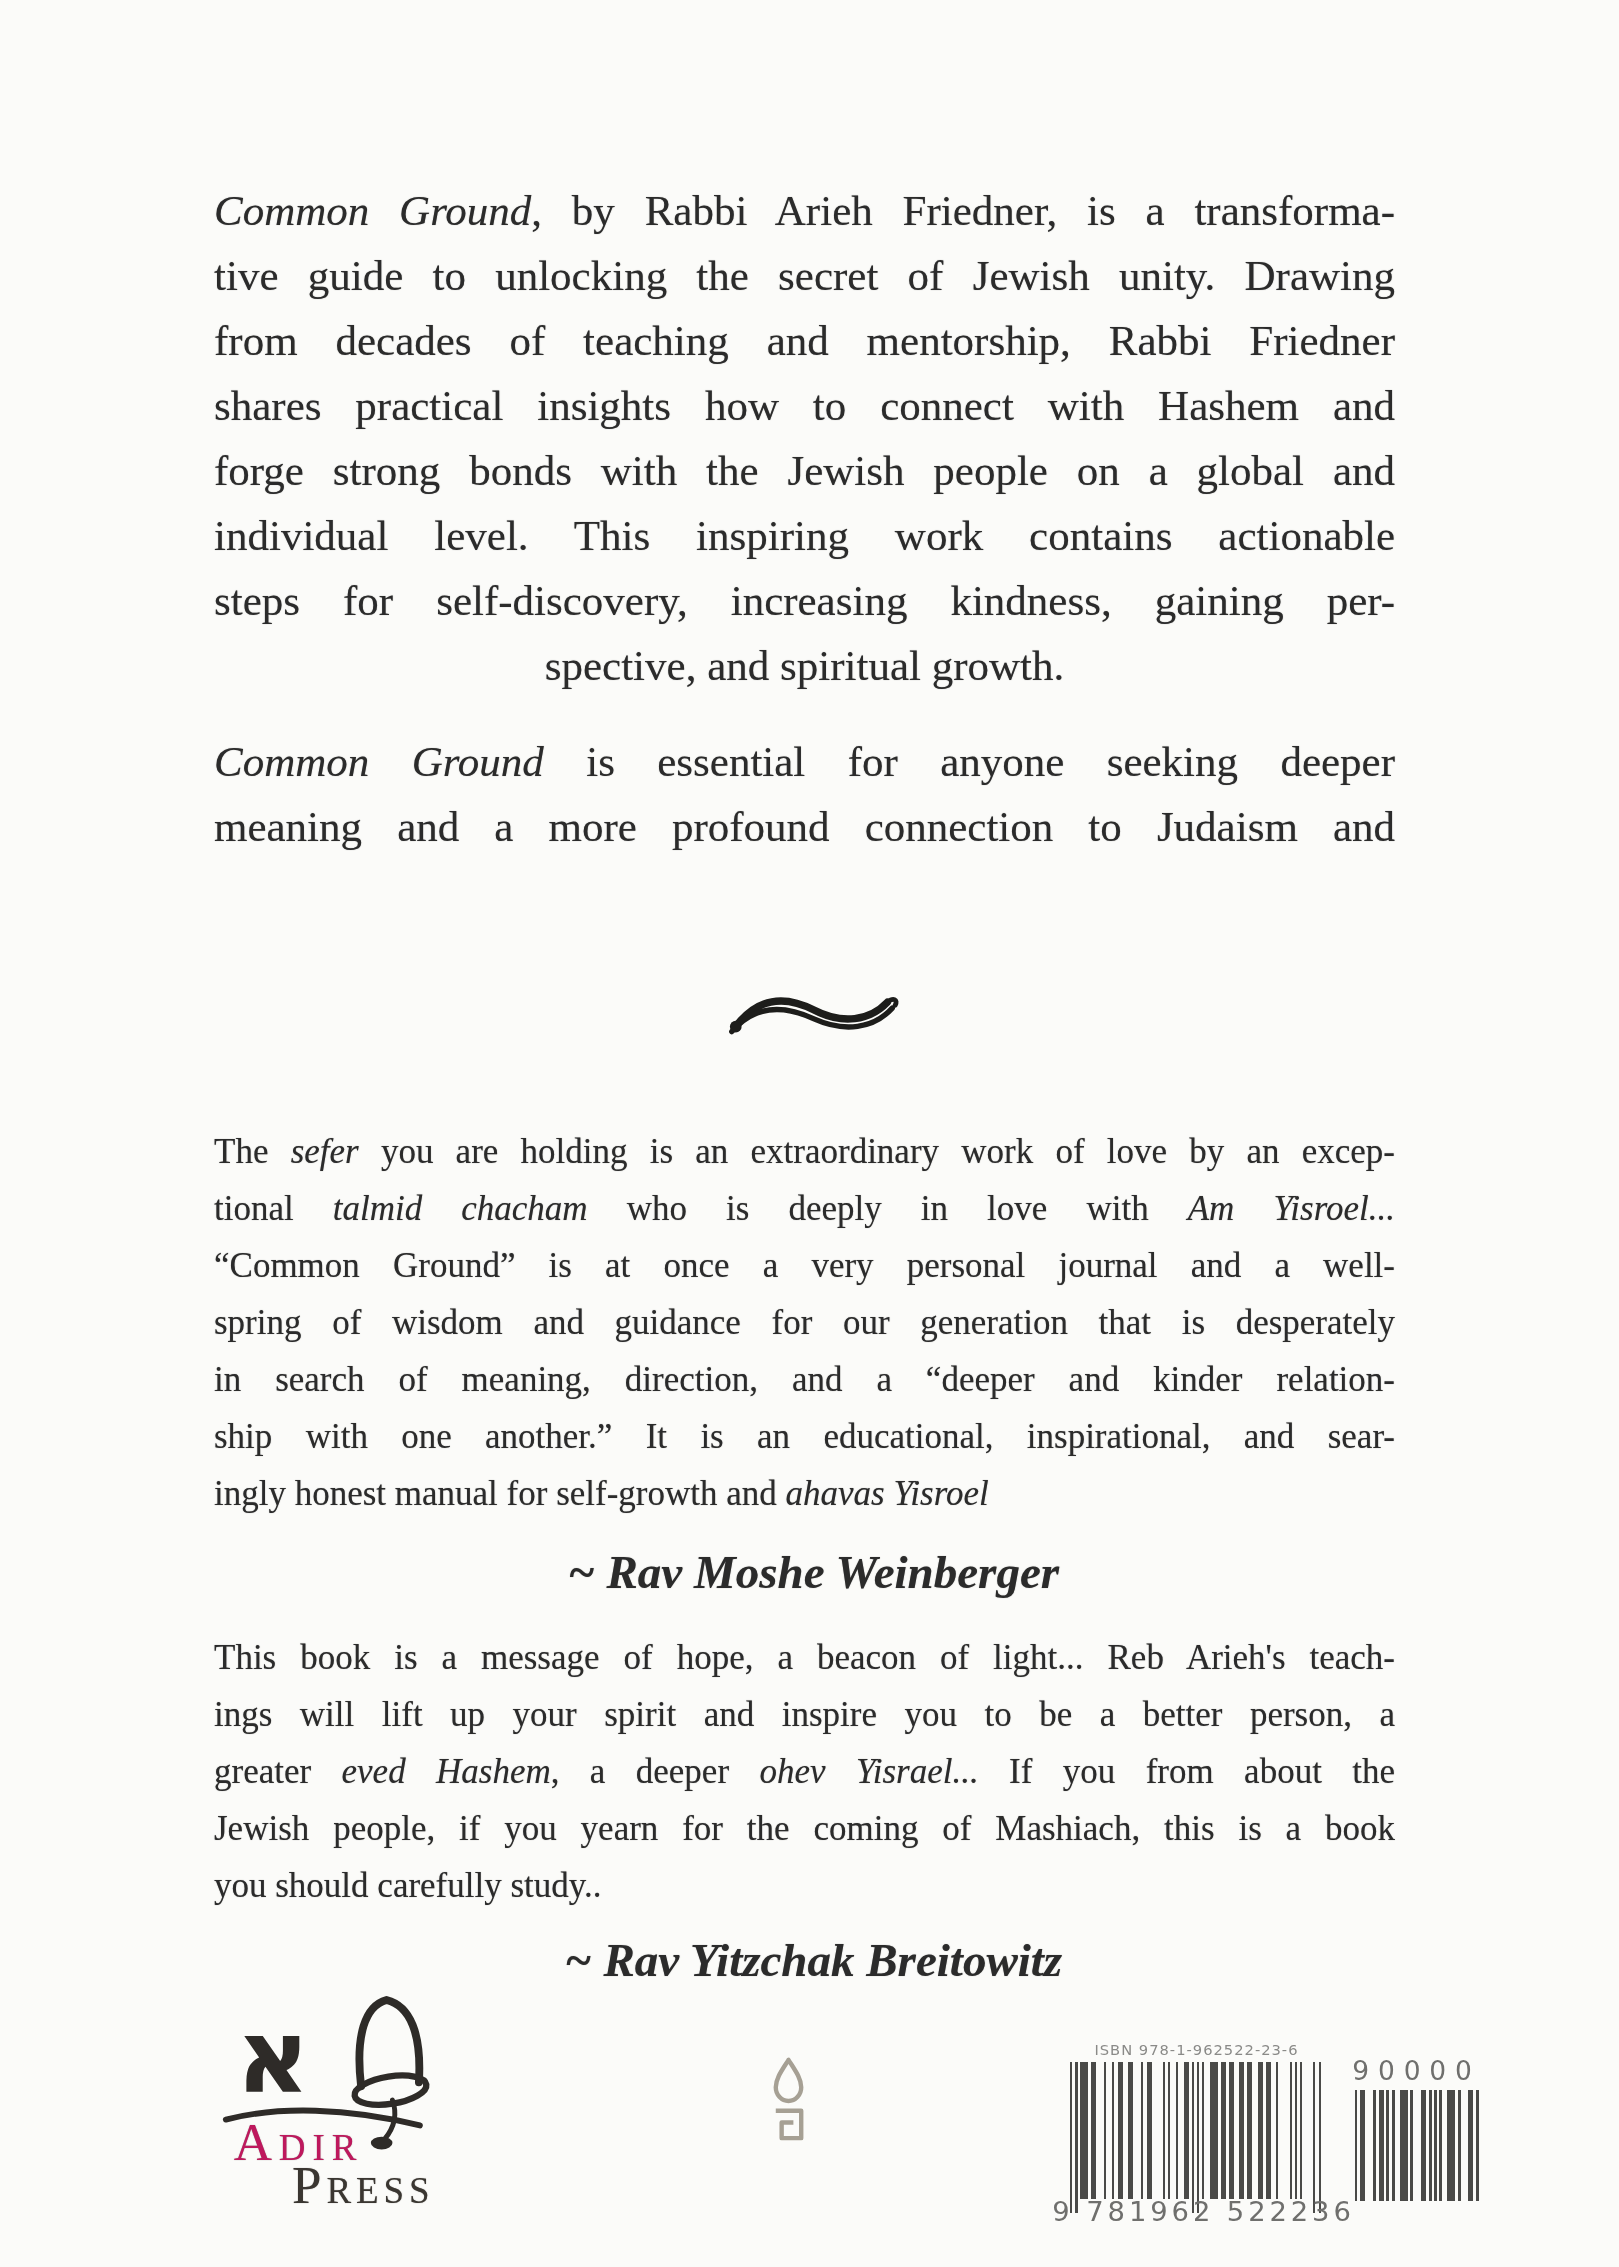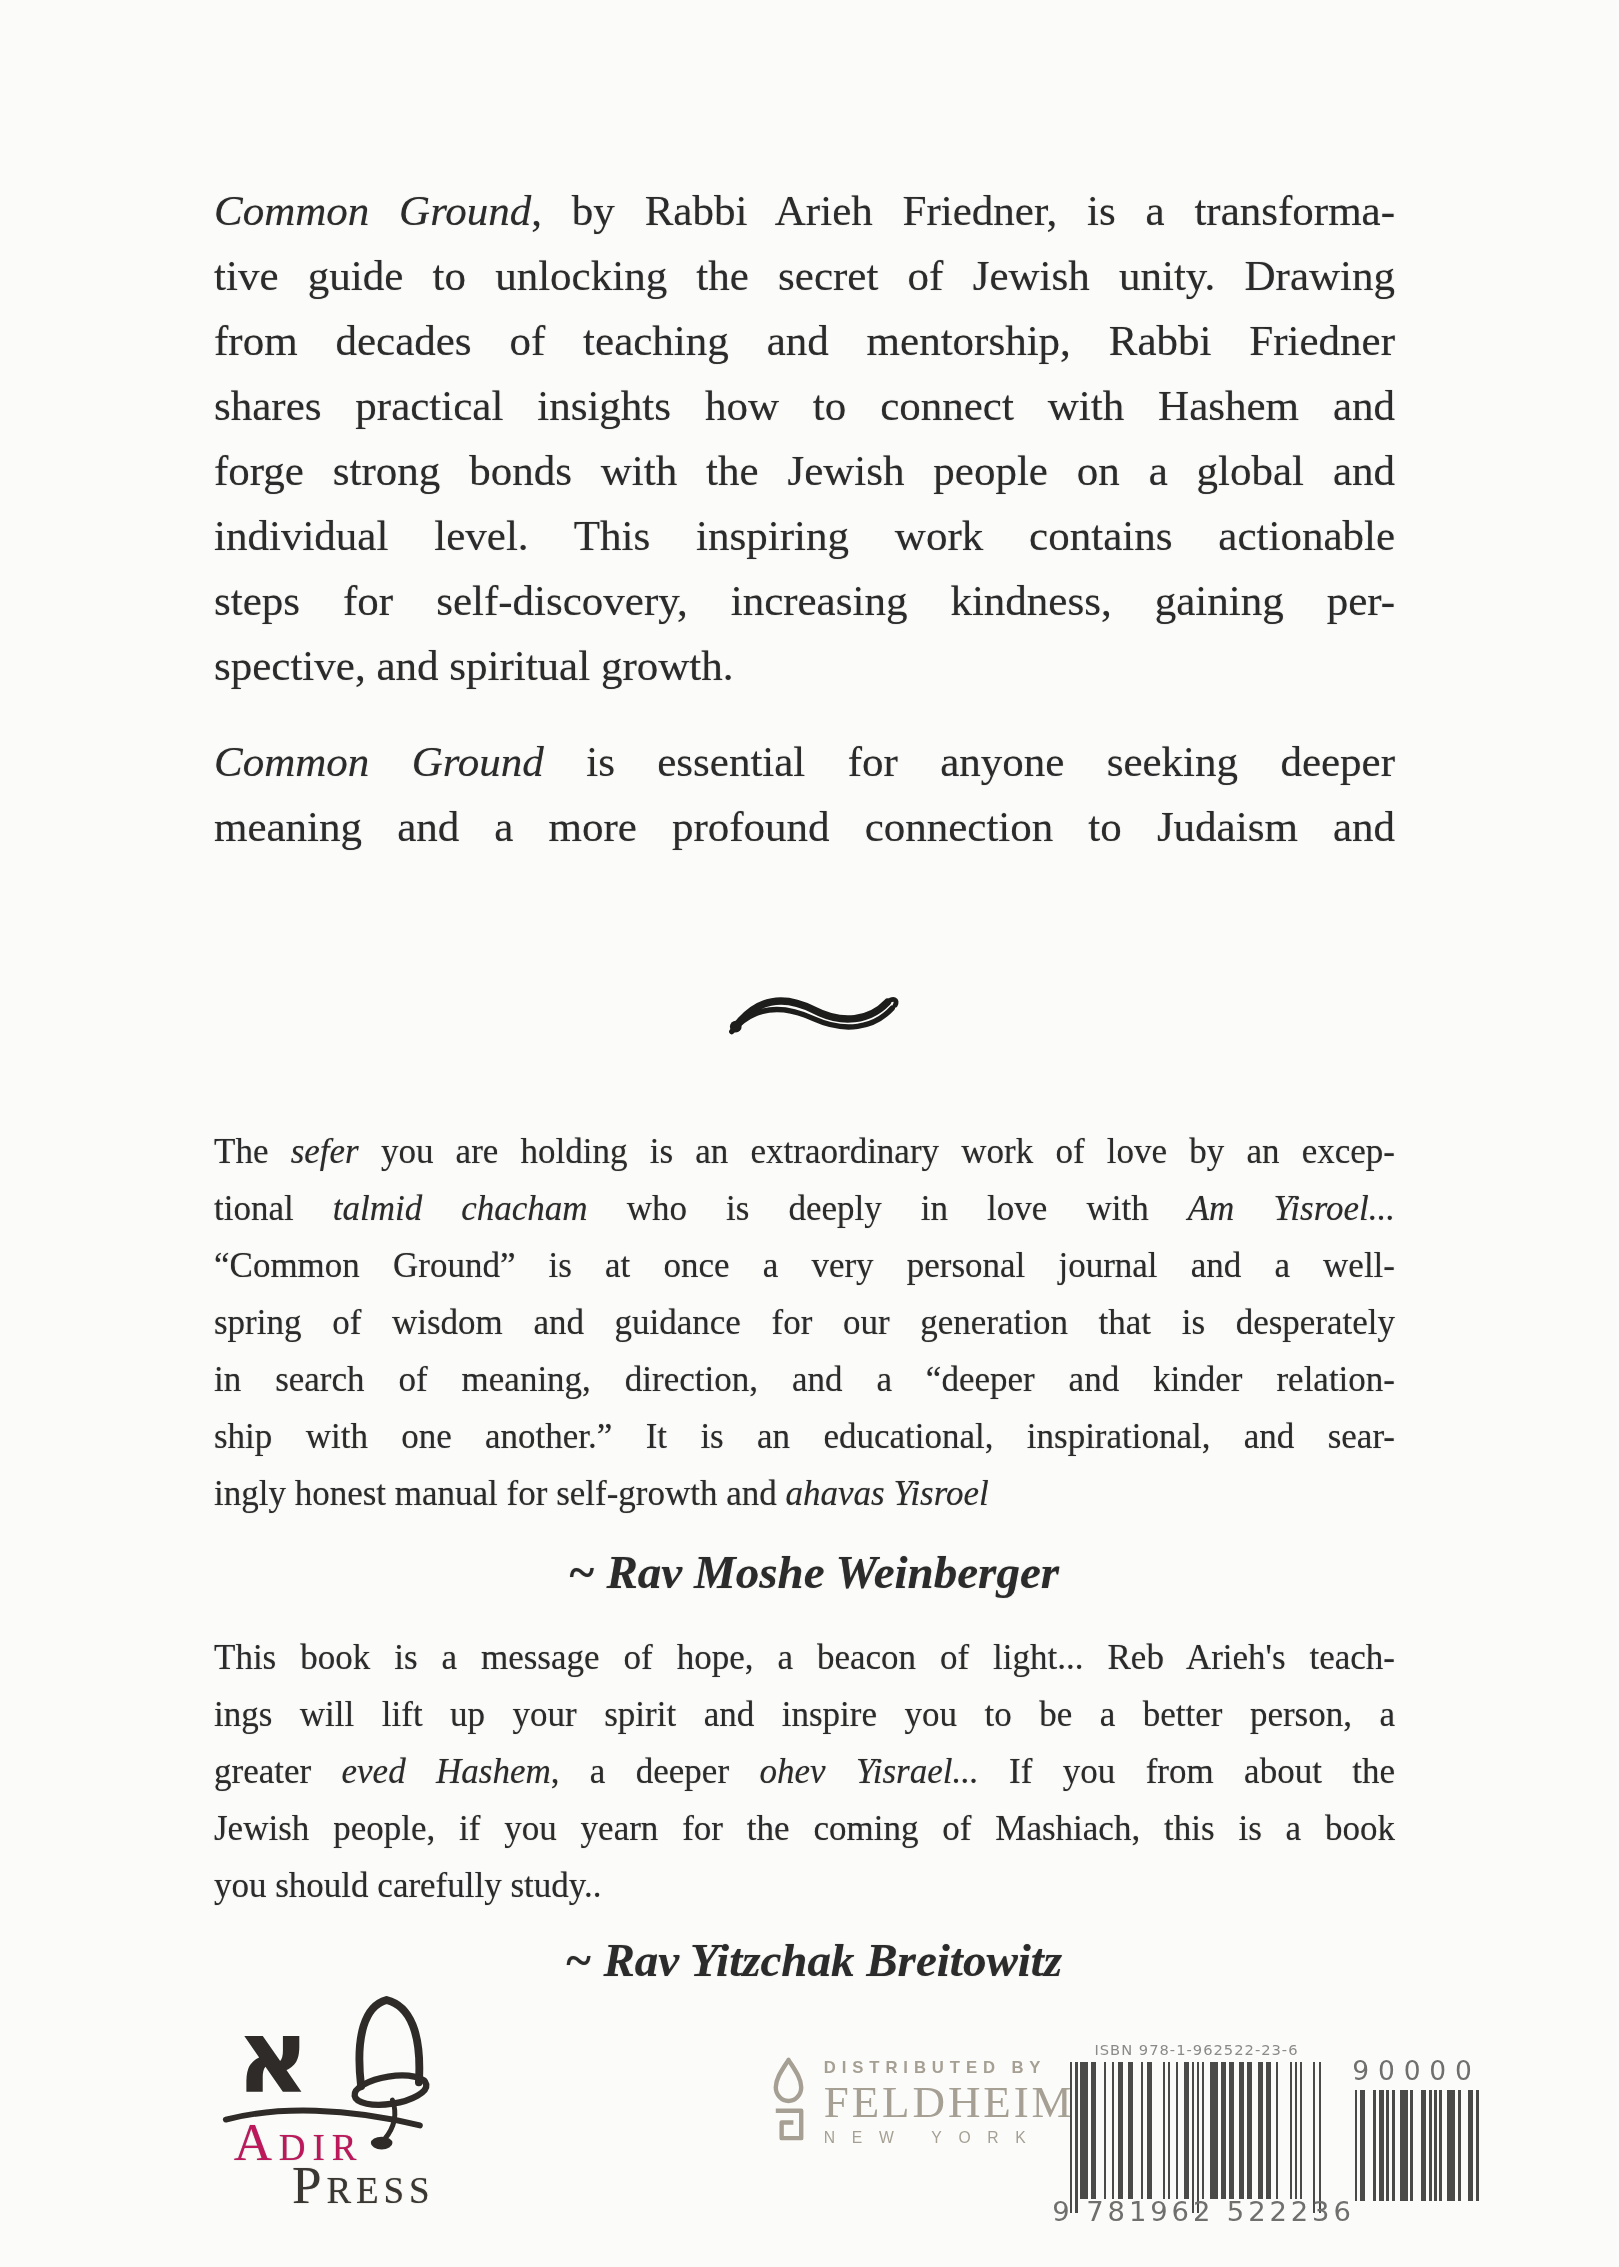--- a/index.html
+++ b/index.html
@@ -12,21 +12,21 @@
     margin:0 auto;
   }
   .para{
     position:absolute; left:214px; width:1181px;
     text-shadow:0 0 1px rgba(45,45,45,.5);
   }
   .para.lg{ font-size:43px; line-height:65px; }
   .para.sm{ font-size:35px; line-height:57px; }
   .line{ width:100%; }
   .line.full{ text-align:justify; text-align-last:justify; }
-  .line.last-center{ }
+  .line.last-center{ text-align:center; }
   .line.last-left{ text-align:left; }
   .attribution{
     position:absolute; left:223px; width:1181px;
     text-align:center; font-style:italic; font-weight:bold;
     font-size:47px; color:#2b2b2b;
     text-shadow:0 0 1px rgba(45,45,45,.5);
   }
   .ornament-wrap{
     position:absolute; left:223px; width:1181px; top:968px;
     display:flex; justify-content:center;
@@ -153,25 +153,20 @@
     <div class="adir-line2">Press</div>
   </div>
 
   <div class="feldheim">
     <svg width="47" height="90" viewBox="0 0 48 92">
       <g fill="none" stroke="#a6a094" stroke-width="4.5" stroke-linejoin="round">
         <path d="M24,6 C17,17 11,25 11,34 C11,42 17,48 24,48 C31,48 37,42 37,34 C37,25 31,17 24,6 Z"></path>
         <path d="M11,58 L37,58 L37,86 L17,86 L17,70 L29,70"></path>
       </g>
     </svg>
-    <div class="feldheim-text">
-      <span class="feldheim-prefix" style="color: rgb(166, 160, 148);">Distributed by</span>
-      <span class="feldheim-name" style="color: rgb(166, 160, 148);">FELDHEIM</span>
-      <span class="feldheim-city" style="color: rgb(166, 160, 148);">NEW YORK</span>
-    </div>
   </div>
 
   <div class="barcode">
     <div class="isbn-label">ISBN 978-1-962522-23-6</div>
     <div class="main-bars">
         <div class="bar" style="left: 0px; width: 2.6px; height: 151px;"></div>
         <div class="bar" style="left: 5.3px; width: 2.6px; height: 151px;"></div>
         <div class="bar" style="left: 10.6px; width: 8px; height: 137px;"></div>
         <div class="bar" style="left: 21px; width: 5.3px; height: 137px;"></div>
         <div class="bar" style="left: 34px; width: 2.6px; height: 137px;"></div>

